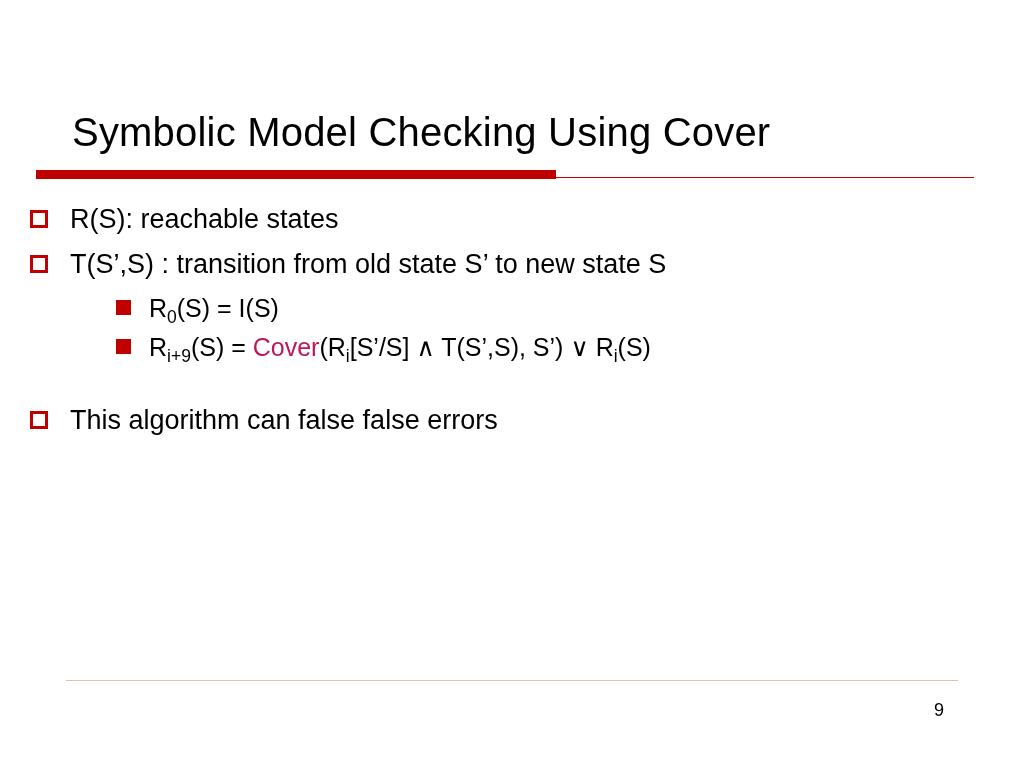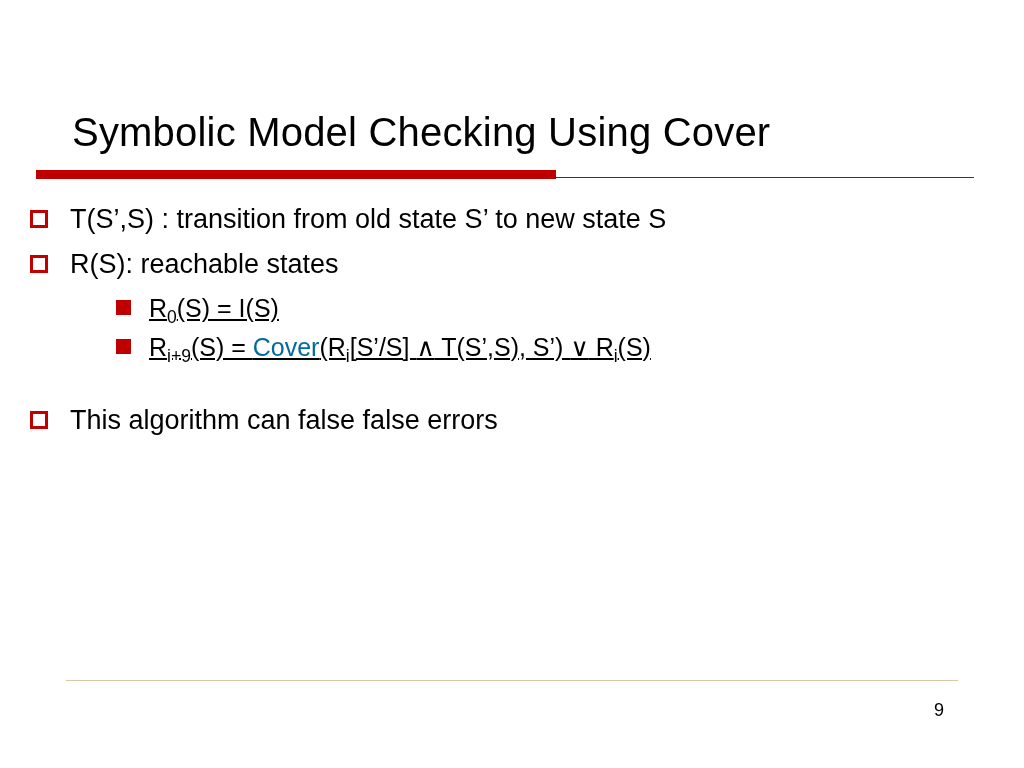--- a/index.html
+++ b/index.html
@@ -69,37 +69,36 @@
     box-sizing: border-box;
     margin-top: 10px;
     margin-right: 22px;
   }
   .b2 {
     display: flex;
     align-items: flex-start;
     margin-left: 86px;
     margin-bottom: 2px;
     font-size: 25px;
-    text-decoration: underline;
   }
   .b2 .marker {
     flex: 0 0 auto;
     width: 15px;
     height: 15px;
     background: #c00000;
     margin-top: 10px;
     margin-right: 18px;
   }
   .txt { flex: 1 1 auto; }
   sub {
     font-size: 0.7em;
     vertical-align: sub;
     line-height: 0;
   }
-  .red { color: #0369a1; }
+  .red { color: #be185d; }
   .spacer { height: 34px; }
   .footer-line {
     position: absolute;
     left: 66px;
     right: 66px;
     top: 680px;
     height: 0;
     border-top: 1px solid #d9c7a8;
   }
   .page-num {
@@ -120,26 +119,26 @@
   <div class="rule-wrap">
     <div class="rule-thin"></div>
     <div class="rule-thick"></div>
   </div>
 
   <div class="body">
 
 
     <div class="b1">
       <span class="marker"></span>
-      <span class="txt">T(S’,S) : transition from old state S’ to new state S</span>
+      <span class="txt">R(S): reachable states</span>
     </div>
 
     <div class="b1">
       <span class="marker"></span>
-      <span class="txt">R(S): reachable states</span>
+      <span class="txt">T(S’,S) : transition from old state S’ to new state S</span>
     </div>
 
     <div class="b2">
       <span class="marker"></span>
       <span class="txt">
         <span>R</span><sub>0</sub><span>(S) = I(S)</span>
       </span>
     </div>
 
     <div class="b2">

